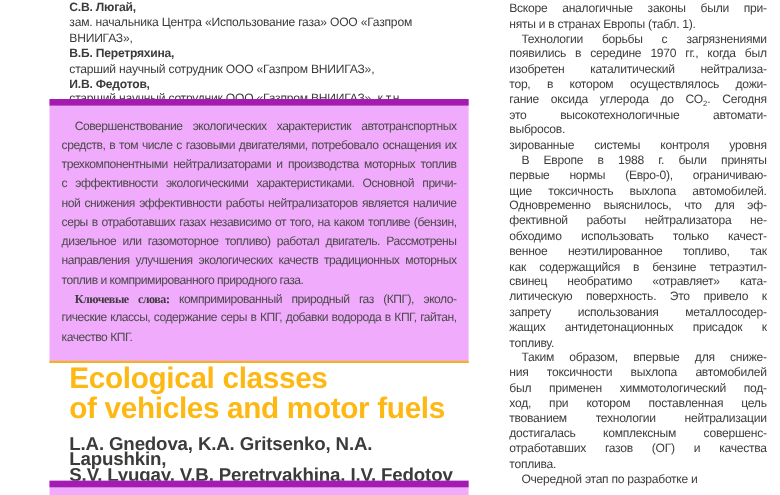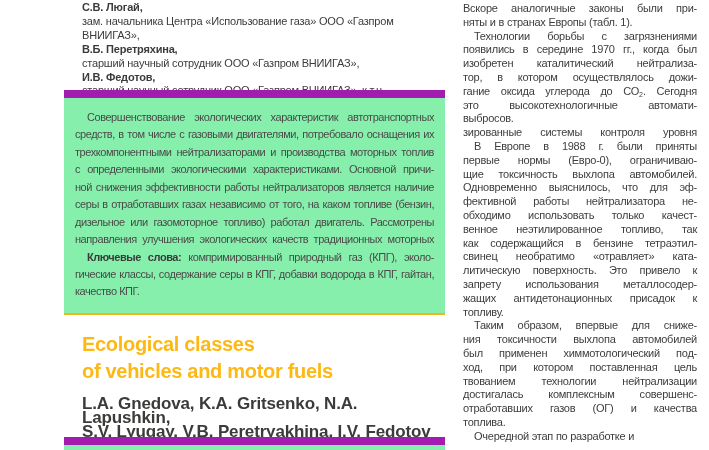--- a/index.html
+++ b/index.html
@@ -3,38 +3,38 @@
 <meta charset="utf-8">
 <style>
   html,body{margin:0;padding:0;}
   body{
     width:709px;height:450px;overflow:hidden;background:#ffffff;
     font-family:"Liberation Sans", sans-serif;color:#3d3d3c;position:relative;
   }
   .page{position:absolute;inset:0;}
 
   
-  .col-left{position:absolute;left:64px;top:0;width:381px;height:366px;}
+  .col-left{position:absolute;left:45px;top:0;width:381px;height:366px;}
   .authors-ru{margin-left:18px;padding-top:1px;font-size:11px;line-height:13.9px;letter-spacing:-0.2px;color:#3b3b3a;}
   .a-name{font-weight:bold;}
 
   .abs-box{
     position:absolute;left:0;top:90px;width:381px;box-sizing:border-box;
-    background:#86efac;border-top:8px solid #a21caf;border-bottom:2px solid #F2B41E;
+    background:#f0abfc;border-top:6px solid #a21caf;border-bottom:2px solid #F2B41E;
     padding:11px 11px 12px 11px;
   }
   .bl{
     font-size:11px;line-height:17.45px;height:17.45px;letter-spacing:-0.45px;
     text-align:justify;text-align-last:justify;color:#4a4a48;overflow:visible;
   }
   .bl.end{text-align-last:left;}
   .bl.ind{text-indent:12px;}
-  .bl b{letter-spacing:-0.45px;color:#3b3b3a;}
+  .bl b{letter-spacing:-0.45px;color:#3b3b3a;font-family:Liberation Serif, serif;}
 
-  .title-en{position:absolute;left:18px;top:331px;margin:0;font-size:20px;line-height:26.5px;
+  .title-en{position:absolute;left:18px;top:331px;margin:0;font-size:27px;line-height:26.5px;
     font-weight:bold;color:#FDB813;letter-spacing:-0.3px;}
   .title-en span{display:block;}
 
   .authors-en{position:absolute;left:18px;top:397px;font-size:17px;font-weight:bold;
     line-height:14px;letter-spacing:-0.15px;color:#3b3b3a;}
 
   .abs-box-en{top:437px;border-bottom:none;padding-top:6px;height:40px;}
 
   
   .col-right{position:absolute;left:463px;top:2px;width:234px;}
@@ -59,25 +59,26 @@
       <div class="a-name">В.Б. Перетряхина,</div>
       <div class="a-role">старший научный сотрудник ООО «Газпром ВНИИГАЗ»,</div>
       <div class="a-name">И.В. Федотов,</div>
       <div class="a-role">старший научный сотрудник ООО «Газпром ВНИИГАЗ», к.т.н.</div>
     </div>
 
     <div class="abs-box">
       <div class="bl ind">Совершенствование экологических характеристик автотранспортных</div>
       <div class="bl">средств, в том числе с газовыми двигателями, потребовало оснащения их</div>
       <div class="bl">трехкомпонентными нейтрализаторами и производства моторных топлив</div>
-      <div class="bl">с определенными экологическими характеристиками. Основной причи-</div>
+      <div class="bl">с эффективности экологическими характеристиками. Основной причи-</div>
       <div class="bl">ной снижения эффективности работы нейтрализаторов является наличие</div>
       <div class="bl">серы в отработавших газах независимо от того, на каком топливе (бензин,</div>
       <div class="bl">дизельное или газомоторное топливо) работал двигатель. Рассмотрены</div>
       <div class="bl">направления улучшения экологических качеств традиционных моторных</div>
+      <div class="bl end">топлив и компримированного природного газа.</div>
       <div class="bl ind"><b>Ключевые слова:</b><span> компримированный природный газ (КПГ), эколо-</span></div>
       <div class="bl">гические классы, содержание серы в КПГ, добавки водорода в КПГ, гайтан,</div>
       <div class="bl end">качество КПГ.</div>
     </div>
 
     <h1 class="title-en">
       <span>Ecological classes</span>
       <span>of vehicles and motor fuels</span>
     </h1>
 

